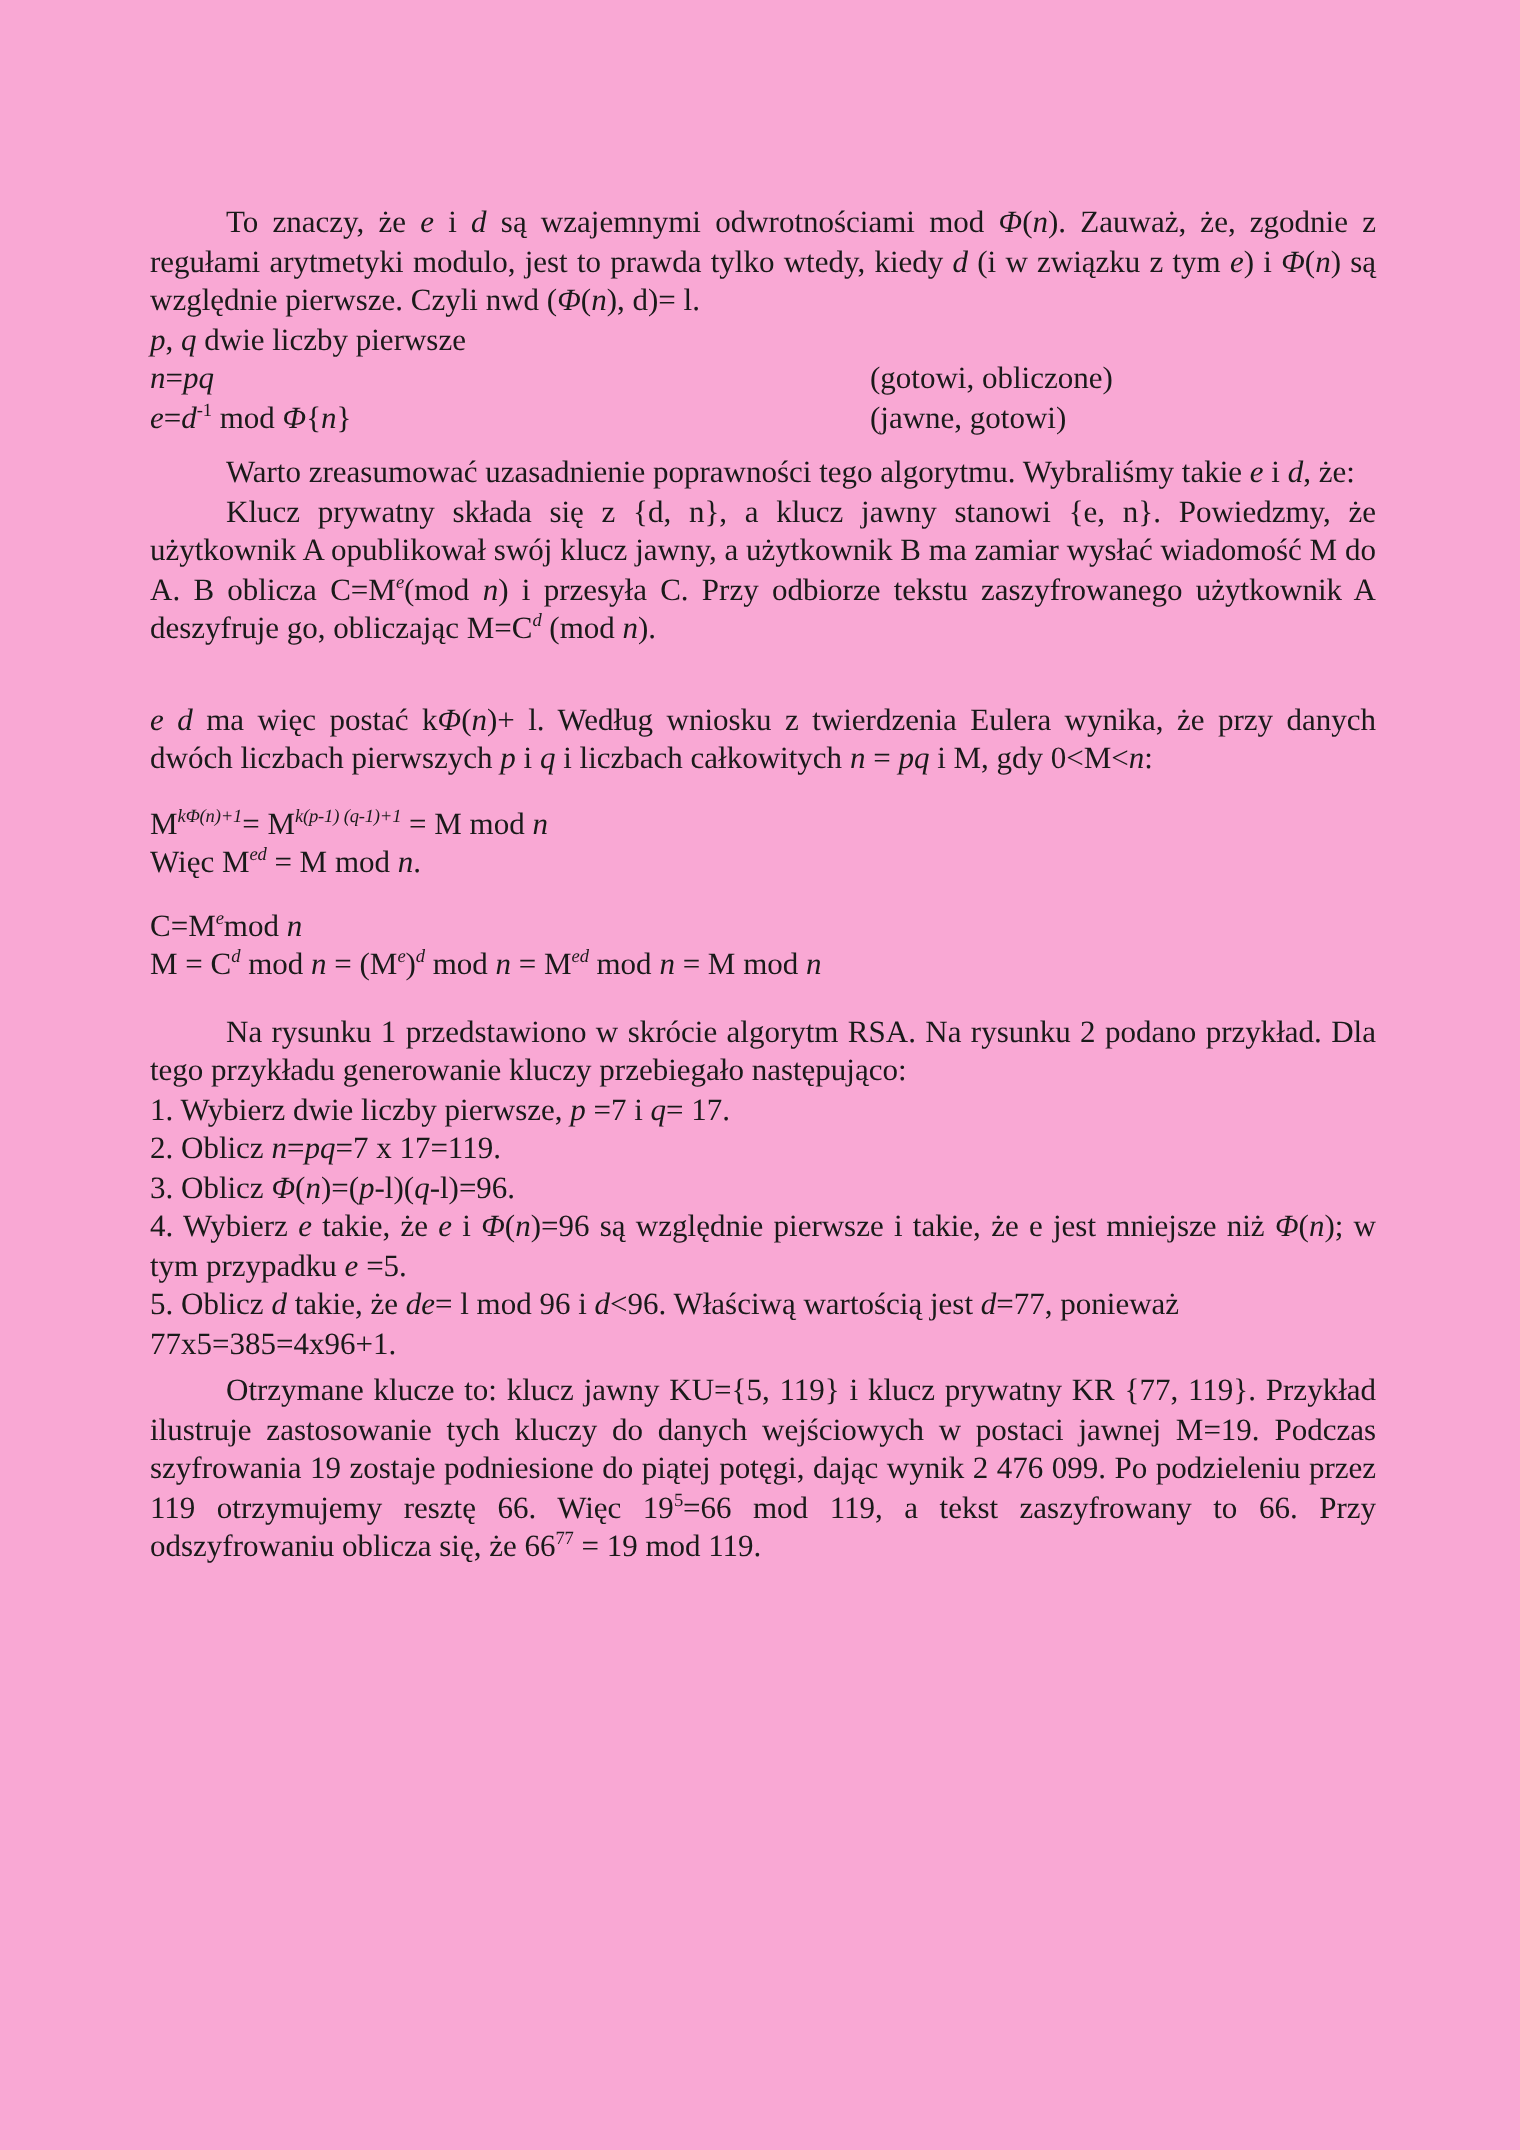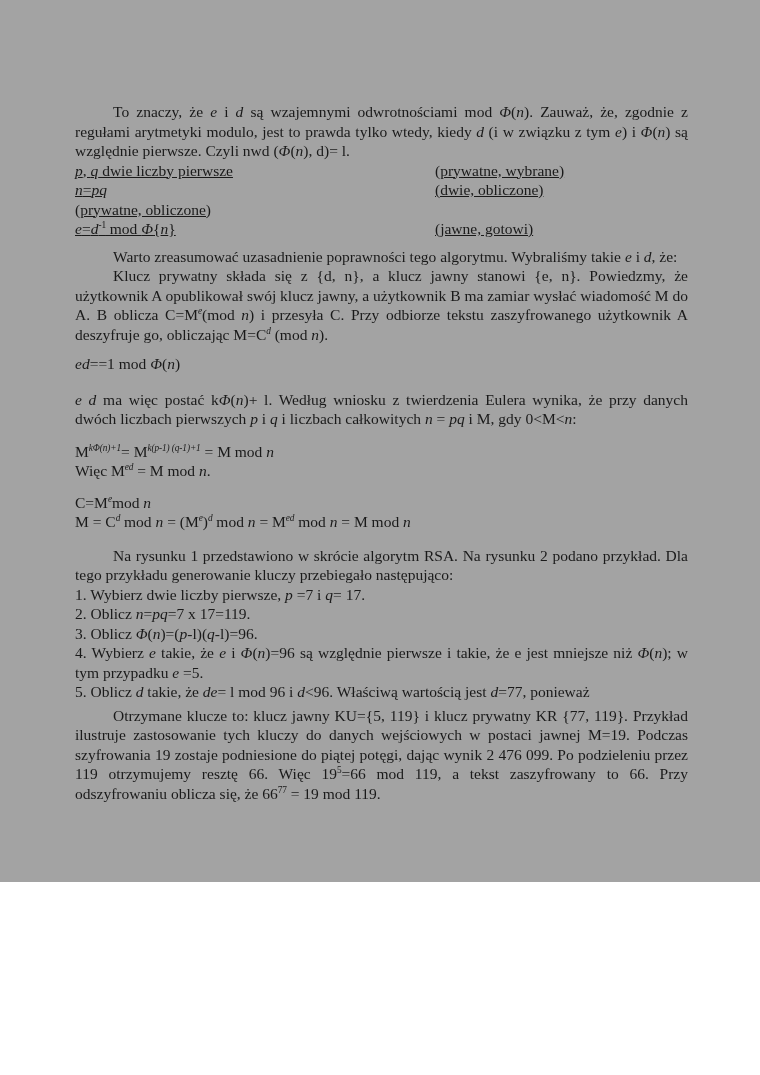--- a/index.html
+++ b/index.html
@@ -1,81 +1,79 @@
 <!DOCTYPE html>
 <html lang="pl"><head>
 <meta charset="utf-8">
 <style>
   html,body{margin:0;padding:0;background:#ffffff;}
   .page{
     position:relative;
-    width:760px;height:882px;
-    background:#a3a3a3;
+    width:760px;height:1075px;
+    background:#f9a8d4;
     overflow:hidden;
     font-family:"Liberation Serif","DejaVu Serif",serif;
     color:#1a1a1a;
   }
   .content{
     position:absolute;
     left:75px;top:102px;
     width:613px;
     font-size:15.5px;
     line-height:19.5px;
   }
   .para{margin:0;}
   .indent{text-indent:38px;}
   .justify{text-align:justify;}
-  .kv-row{display:grid;grid-template-columns:360px 1fr;text-decoration:underline;}
+  .kv-row{display:grid;grid-template-columns:360px 1fr;}
   .kv-left,.kv-right{white-space:nowrap;}
   .spacer{width:100%;}
   i{font-style:italic;}
   sup{
     font-size:0.6em;
     line-height:0;
     vertical-align:super;
     letter-spacing:-0.1px;
   }
 </style>
 </head>
 <body>
 
 <div class="page">
   <div class="content">
       <div class="para indent justify">To znaczy, że <i>e</i> i <i>d</i> są wzajemnymi odwrotnościami mod <i>Φ</i>(<i>n</i>). Zauważ, że, zgodnie z regułami arytmetyki modulo, jest to prawda tylko wtedy, kiedy <i>d</i> (i w związku z tym <i>e</i>) i <i>Φ</i>(<i>n</i>) są względnie pierwsze. Czyli nwd (<i>Φ</i>(<i>n</i>), d)= l.</div>
       <div class="kv-row">
         <div class="kv-left"><i>p</i>, <i>q</i> dwie liczby pierwsze</div>
-        <div class="kv-right">(prywatne, wybrane)</div>
       </div>
       <div class="kv-row">
         <div class="kv-left"><i>n</i>=<i>pq</i></div>
-        <div class="kv-right">(dwie, obliczone)</div>
+        <div class="kv-right">(gotowi, obliczone)</div>
       </div>
       <div class="kv-row">
-        <div class="kv-right">(prywatne, obliczone)</div>
       </div>
       <div class="kv-row">
         <div class="kv-left"><i>e</i>=<i>d</i><sup>-1</sup> mod <i>Φ</i>{<i>n</i>}</div>
         <div class="kv-right">(jawne, gotowi)</div>
       </div>
       <div class="spacer" style="height: 8px;"></div>
       <div class="para indent">Warto zreasumować uzasadnienie poprawności tego algorytmu. Wybraliśmy takie <i>e</i> i <i>d</i>, że:</div>
       <div class="para indent justify">Klucz prywatny składa się z {d, n}, a klucz jawny stanowi {e, n}. Powiedzmy, że użytkownik A opublikował swój klucz jawny, a użytkownik B ma zamiar wysłać wiadomość M do A. B oblicza C=M<sup><i>e</i></sup>(mod <i>n</i>) i przesyła C. Przy odbiorze tekstu zaszyfrowanego użytkownik A deszyfruje go, obliczając M=C<sup><i>d</i></sup> (mod <i>n</i>).</div>
       <div class="spacer" style="height: 10px;"></div>
-      <div class="para"><i>ed</i>==1 mod <i>Φ</i>(<i>n</i>)</div>
       <div class="spacer" style="height: 16px;"></div>
       <div class="para justify"><i>e d</i> ma więc postać k<i>Φ</i>(<i>n</i>)+ l. Według wniosku z twierdzenia Eulera wynika, że przy danych dwóch liczbach pierwszych <i>p</i> i <i>q</i> i liczbach całkowitych <i>n</i> = <i>pq</i> i M, gdy 0&lt;M&lt;<i>n</i>:</div>
       <div class="spacer" style="height: 13px;"></div>
       <div class="para">M<sup><i>kΦ(n)+1</i></sup>= M<sup><i>k(p-1) (q-1)+1</i></sup> = M mod <i>n</i></div>
       <div class="para">Więc M<sup><i>ed</i></sup> = M mod <i>n</i>.</div>
       <div class="spacer" style="height: 12px;"></div>
       <div class="para">C=M<sup><i>e</i></sup>mod <i>n</i></div>
       <div class="para">M = C<sup><i>d</i></sup> mod <i>n</i> = (M<sup><i>e</i></sup>)<sup><i>d</i></sup> mod <i>n</i> = M<sup><i>ed</i></sup> mod <i>n</i> = M mod <i>n</i></div>
       <div class="spacer" style="height: 14px;"></div>
       <div class="para indent justify">Na rysunku 1 przedstawiono w skrócie algorytm RSA. Na rysunku 2 podano przykład. Dla tego przykładu generowanie kluczy przebiegało następująco:</div>
       <div class="para">1. Wybierz dwie liczby pierwsze, <i>p</i> =7 i <i>q</i>= 17.</div>
       <div class="para">2. Oblicz <i>n</i>=<i>pq</i>=7 x 17=119.</div>
       <div class="para">3. Oblicz <i>Φ</i>(<i>n</i>)=(<i>p</i>-l)(<i>q</i>-l)=96.</div>
       <div class="para justify">4. Wybierz <i>e</i> takie, że <i>e</i> i <i>Φ</i>(<i>n</i>)=96 są względnie pierwsze i takie, że e jest mniejsze niż <i>Φ</i>(<i>n</i>); w tym przypadku <i>e</i> =5.</div>
       <div class="para">5. Oblicz <i>d</i> takie, że <i>de</i>= l mod 96 i <i>d</i>&lt;96. Właściwą wartością jest <i>d</i>=77, ponieważ</div>
+      <div class="para">77x5=385=4x96+1.</div>
       <div class="spacer" style="height: 4px;"></div>
       <div class="para indent justify">Otrzymane klucze to: klucz jawny KU={5, 119} i klucz prywatny KR {77, 119}. Przykład ilustruje zastosowanie tych kluczy do danych wejściowych w postaci jawnej M=19. Podczas szyfrowania 19 zostaje podniesione do piątej potęgi, dając wynik 2 476 099. Po podzieleniu przez 119 otrzymujemy resztę 66. Więc 19<sup>5</sup>=66 mod 119, a tekst zaszyfrowany to 66. Przy odszyfrowaniu oblicza się, że 66<sup>77</sup> = 19 mod 119.</div>
     </div>
 </div>
 
 </body></html>

